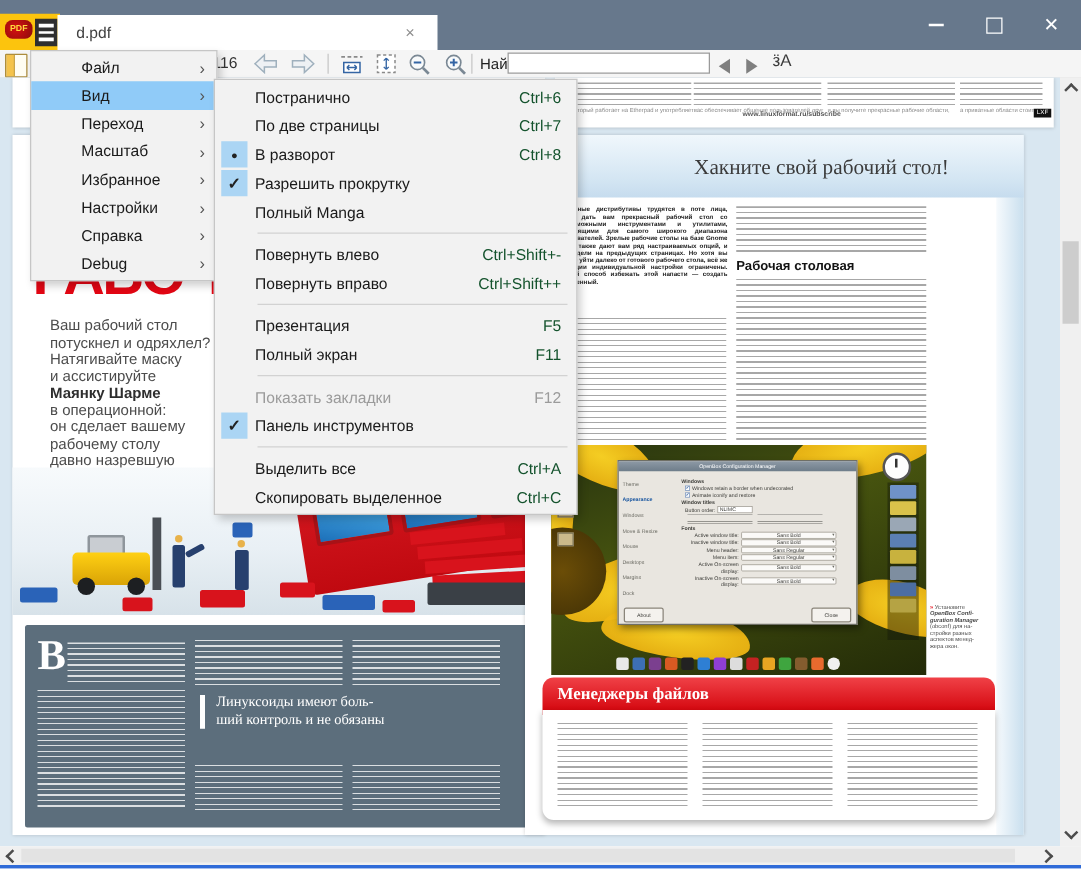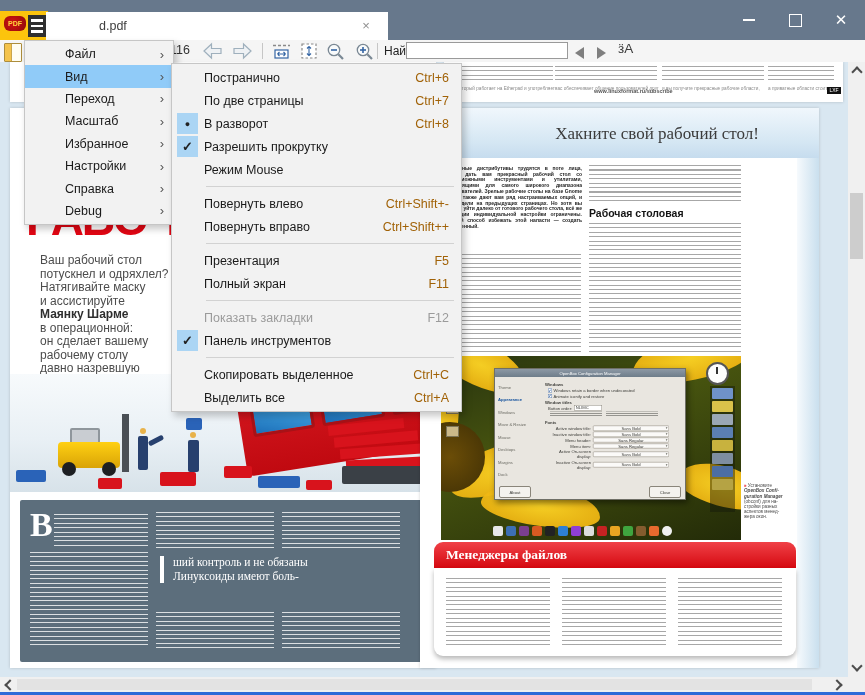--- a/index.html
+++ b/index.html
@@ -6,21 +6,21 @@
   body{font-family:"Liberation Sans",sans-serif;-webkit-font-smoothing:antialiased;}
   #app{position:relative;width:865px;height:695px;background:#fff;overflow:hidden;border-right:1px solid #8a97a5;}
   .abs{position:absolute;}
 
   
   #titlebar{left:0;top:0;width:865px;height:40px;background:#67788c;}
   #yellowzone{left:0;top:11px;width:48px;height:29px;background:#fcc40d;}
   #pdficon{left:4px;top:16px;width:22px;height:15px;background:radial-gradient(circle at 40% 45%,#d41111,#8c0b0b);border-radius:6px;color:#ffd83d;font-size:7px;font-weight:bold;text-align:center;line-height:15px;}
   #hamburger{left:28px;top:15px;width:18px;height:22px;background:#2f2f2f;display:flex;flex-direction:column;justify-content:center;gap:3px;align-items:center;cursor:pointer;}
   #hamburger i{display:block;width:12px;height:2.4px;background:#fff;}
-  #tab{left:46px;top:12px;width:304px;height:28px;background:#fff;display:flex;align-items:center;padding-left:38px;}
+  #tab{left:46px;top:12px;width:304px;height:28px;background:#fff;display:flex;align-items:center;}
   #tab .tlabel{margin-left:15px;font-size:12.5px;color:#404040;}
   #tabclose{position:absolute;right:14px;top:6px;width:16px;height:16px;color:#8f8f8f;font-size:13px;line-height:16px;text-align:center;cursor:pointer;}
   .winbtn{top:0;width:34px;height:40px;display:flex;align-items:center;justify-content:center;cursor:pointer;}
   #btn-min{left:732px;} #btn-max{left:778px;} #btn-close{left:824px;}
   #btn-min i{width:12px;height:2px;background:#fff;}
   #btn-max i{width:11px;height:11px;border:1.5px solid #fff;}
   #btn-close span{color:#fff;font-size:15px;}
 
   
   #toolbar{left:0;top:40px;width:865px;height:22px;background:#f5f5f5;border-bottom:1px solid #dcdcdc;}
@@ -147,21 +147,21 @@
 
   
   .menu{position:absolute;background:#f2f2f2;border:1px solid #c6c6c6;box-shadow:3px 4px 7px rgba(0,0,0,.22);z-index:20;padding:2px 0;margin:0;list-style:none;}
   #mainmenu{left:24px;top:40px;width:148px;}
   #mainmenu .mi{height:22.4px;display:flex;align-items:center;font-size:12.5px;color:#1a1a1a;padding-left:40px;position:relative;cursor:pointer;}
   #mainmenu .mi.highlighted{background:#90cbf8;}
   .miarrow{position:absolute;right:9px;color:#555;font-size:13px;}
   #viewmenu{left:171px;top:63px;width:289px;}
   #viewmenu .smi{height:23px;display:flex;align-items:center;font-size:12.5px;color:#1a1a1a;position:relative;cursor:pointer;}
   #viewmenu .smi .milabel{margin-left:32px;}
-  #viewmenu .smi .short{margin-left:auto;margin-right:12px;color:#a16207;}
+  #viewmenu .smi .short{margin-left:auto;margin-right:12px;color:#14532d;}
   #viewmenu .smi.disabled .milabel,#viewmenu .smi.disabled .short{color:#9b9b9b;}
   #viewmenu .smi.separator{height:1px;background:#d2d2d2;margin:5px 7px 5px 34px;padding:0;}
   .gut{position:absolute;left:5px;top:1px;width:21px;height:21px;text-align:center;line-height:21px;}
   .smi.radio .gut,.smi.check .gut{background:#abd5f4;}
   .smi.radio .gut::after{content:"●";font-size:9px;color:#222;}
   .smi.check .gut::after{content:"✓";font-size:13px;color:#222;font-weight:bold;}
 </style>
 </head>
 <body>
 
@@ -321,22 +321,22 @@
       <div class="abs" id="slatebox">
         <div class="abs" id="dropcap">В</div>
         <div class="abs greek-w" style="left:34px;top:14px;width:94px;height:34px;"></div>
         <div class="abs greek-w" style="left:10px;top:52px;width:118px;height:96px;"></div>
         <div class="abs greek-w" style="left:136px;top:12px;width:118px;height:38px;"></div>
         <div class="abs greek-w" style="left:136px;top:112px;width:118px;height:36px;"></div>
         <div class="abs greek-w" style="left:262px;top:12px;width:118px;height:38px;"></div>
         <div class="abs greek-w" style="left:262px;top:112px;width:118px;height:36px;"></div>
         <div class="abs" id="pullquote">
 
-        <div>ший контроль и не обязаны</div>
-            <div>Линуксоиды имеют боль-</div>
+        <div>Линуксоиды имеют боль-</div>
+            <div>ший контроль и не обязаны</div>
           </div>
       </div>
     </div>
 
     <div class="abs page" id="page-right">
       <div class="abs" id="foreedge"></div>
       <div class="abs" id="rheader">
         <div class="abs" id="rtitle">Хакните свой рабочий стол!</div>
       </div>
 
@@ -569,21 +569,21 @@
       </li>
 
       <li class="smi check">
         <span class="gut"></span>
         <span class="milabel">Разрешить прокрутку</span>
         <span class="short"></span>
       </li>
 
       <li class="smi normal">
         <span class="gut"></span>
-        <span class="milabel">Режим Mouse</span>
+        <span class="milabel">Полный Manga</span>
         <span class="short"></span>
       </li>
 
       <li class="smi separator">
         
         
         
       </li>
 
       <li class="smi normal">
@@ -635,24 +635,24 @@
       </li>
 
       <li class="smi separator">
         
         
         
       </li>
 
       <li class="smi normal">
         <span class="gut"></span>
+        <span class="milabel">Выделить все</span>
+        <span class="short">Ctrl+A</span>
+      </li>
+
+      <li class="smi normal">
+        <span class="gut"></span>
         <span class="milabel">Скопировать выделенное</span>
         <span class="short">Ctrl+C</span>
       </li>
-
-      <li class="smi normal">
-        <span class="gut"></span>
-        <span class="milabel">Выделить все</span>
-        <span class="short">Ctrl+A</span>
-      </li>
     </ul>
 
 </div>
 
 </body></html>

